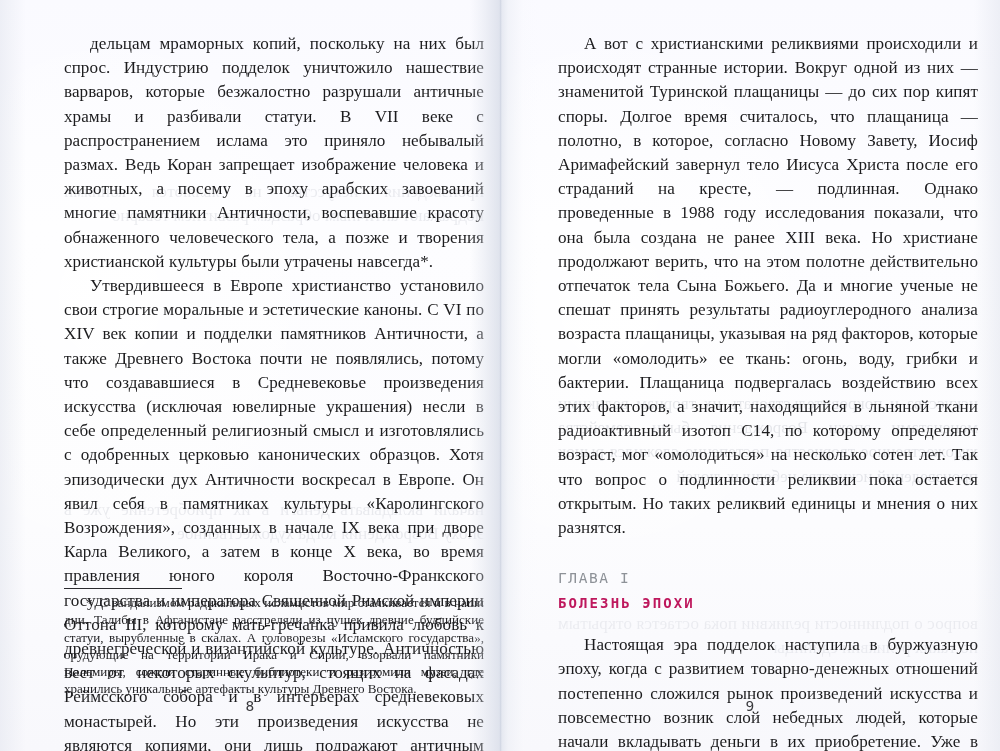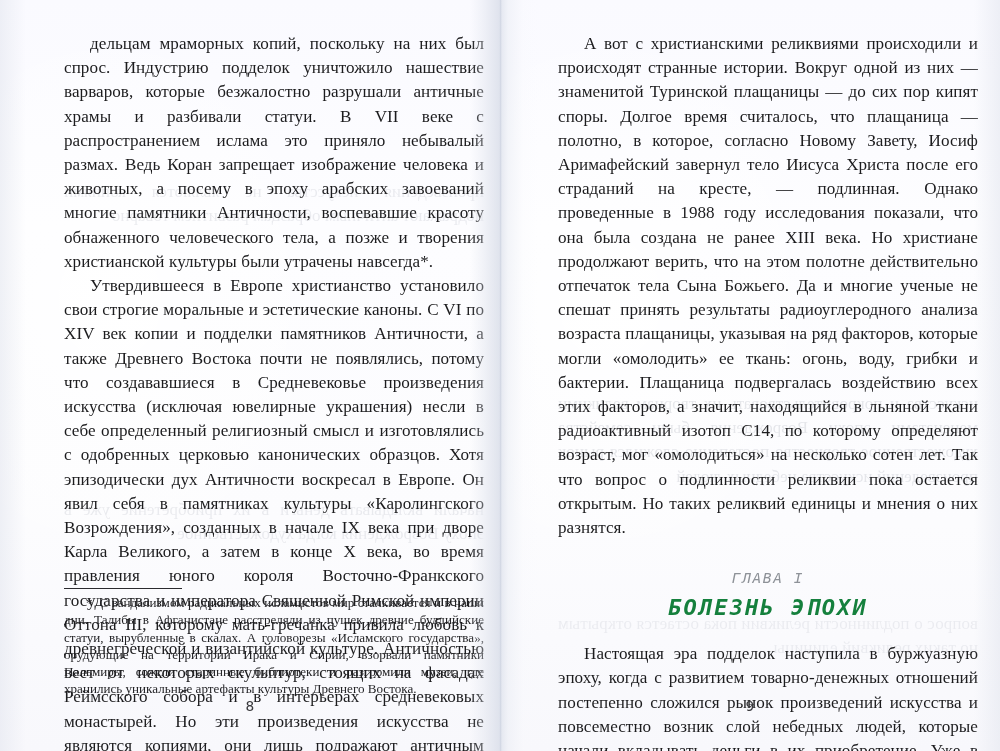--- a/index.html
+++ b/index.html
@@ -124,37 +124,35 @@
     font-size: 13.1px;
     line-height: 17.3px;
     text-align: justify;
     text-indent: 22px;
     color: #1f1f22;
   }
 
   
   .chapter-heading {
     margin: 30px 0 22px 0;
-    text-align: center;
     font-family: "DejaVu Sans Mono", "Liberation Mono", monospace;
-    font-style: italic;
   }
   .chapter-kicker {
     display: block;
     font-size: 14.5px;
     letter-spacing: 1.6px;
     color: #8e9298;
     margin-bottom: 9px;
     font-weight: 400;
   }
   .chapter-title {
     display: block;
-    font-size: 22px;
+    font-size: 14px;
     letter-spacing: 2.1px;
-    color: #15803d;
+    color: #be185d;
     font-weight: 700;
   }
 
   
   .folio {
     position: absolute;
     top: 698px;
     width: 100%;
     text-align: center;
     font-family: "DejaVu Sans Mono", "Liberation Mono", monospace;

